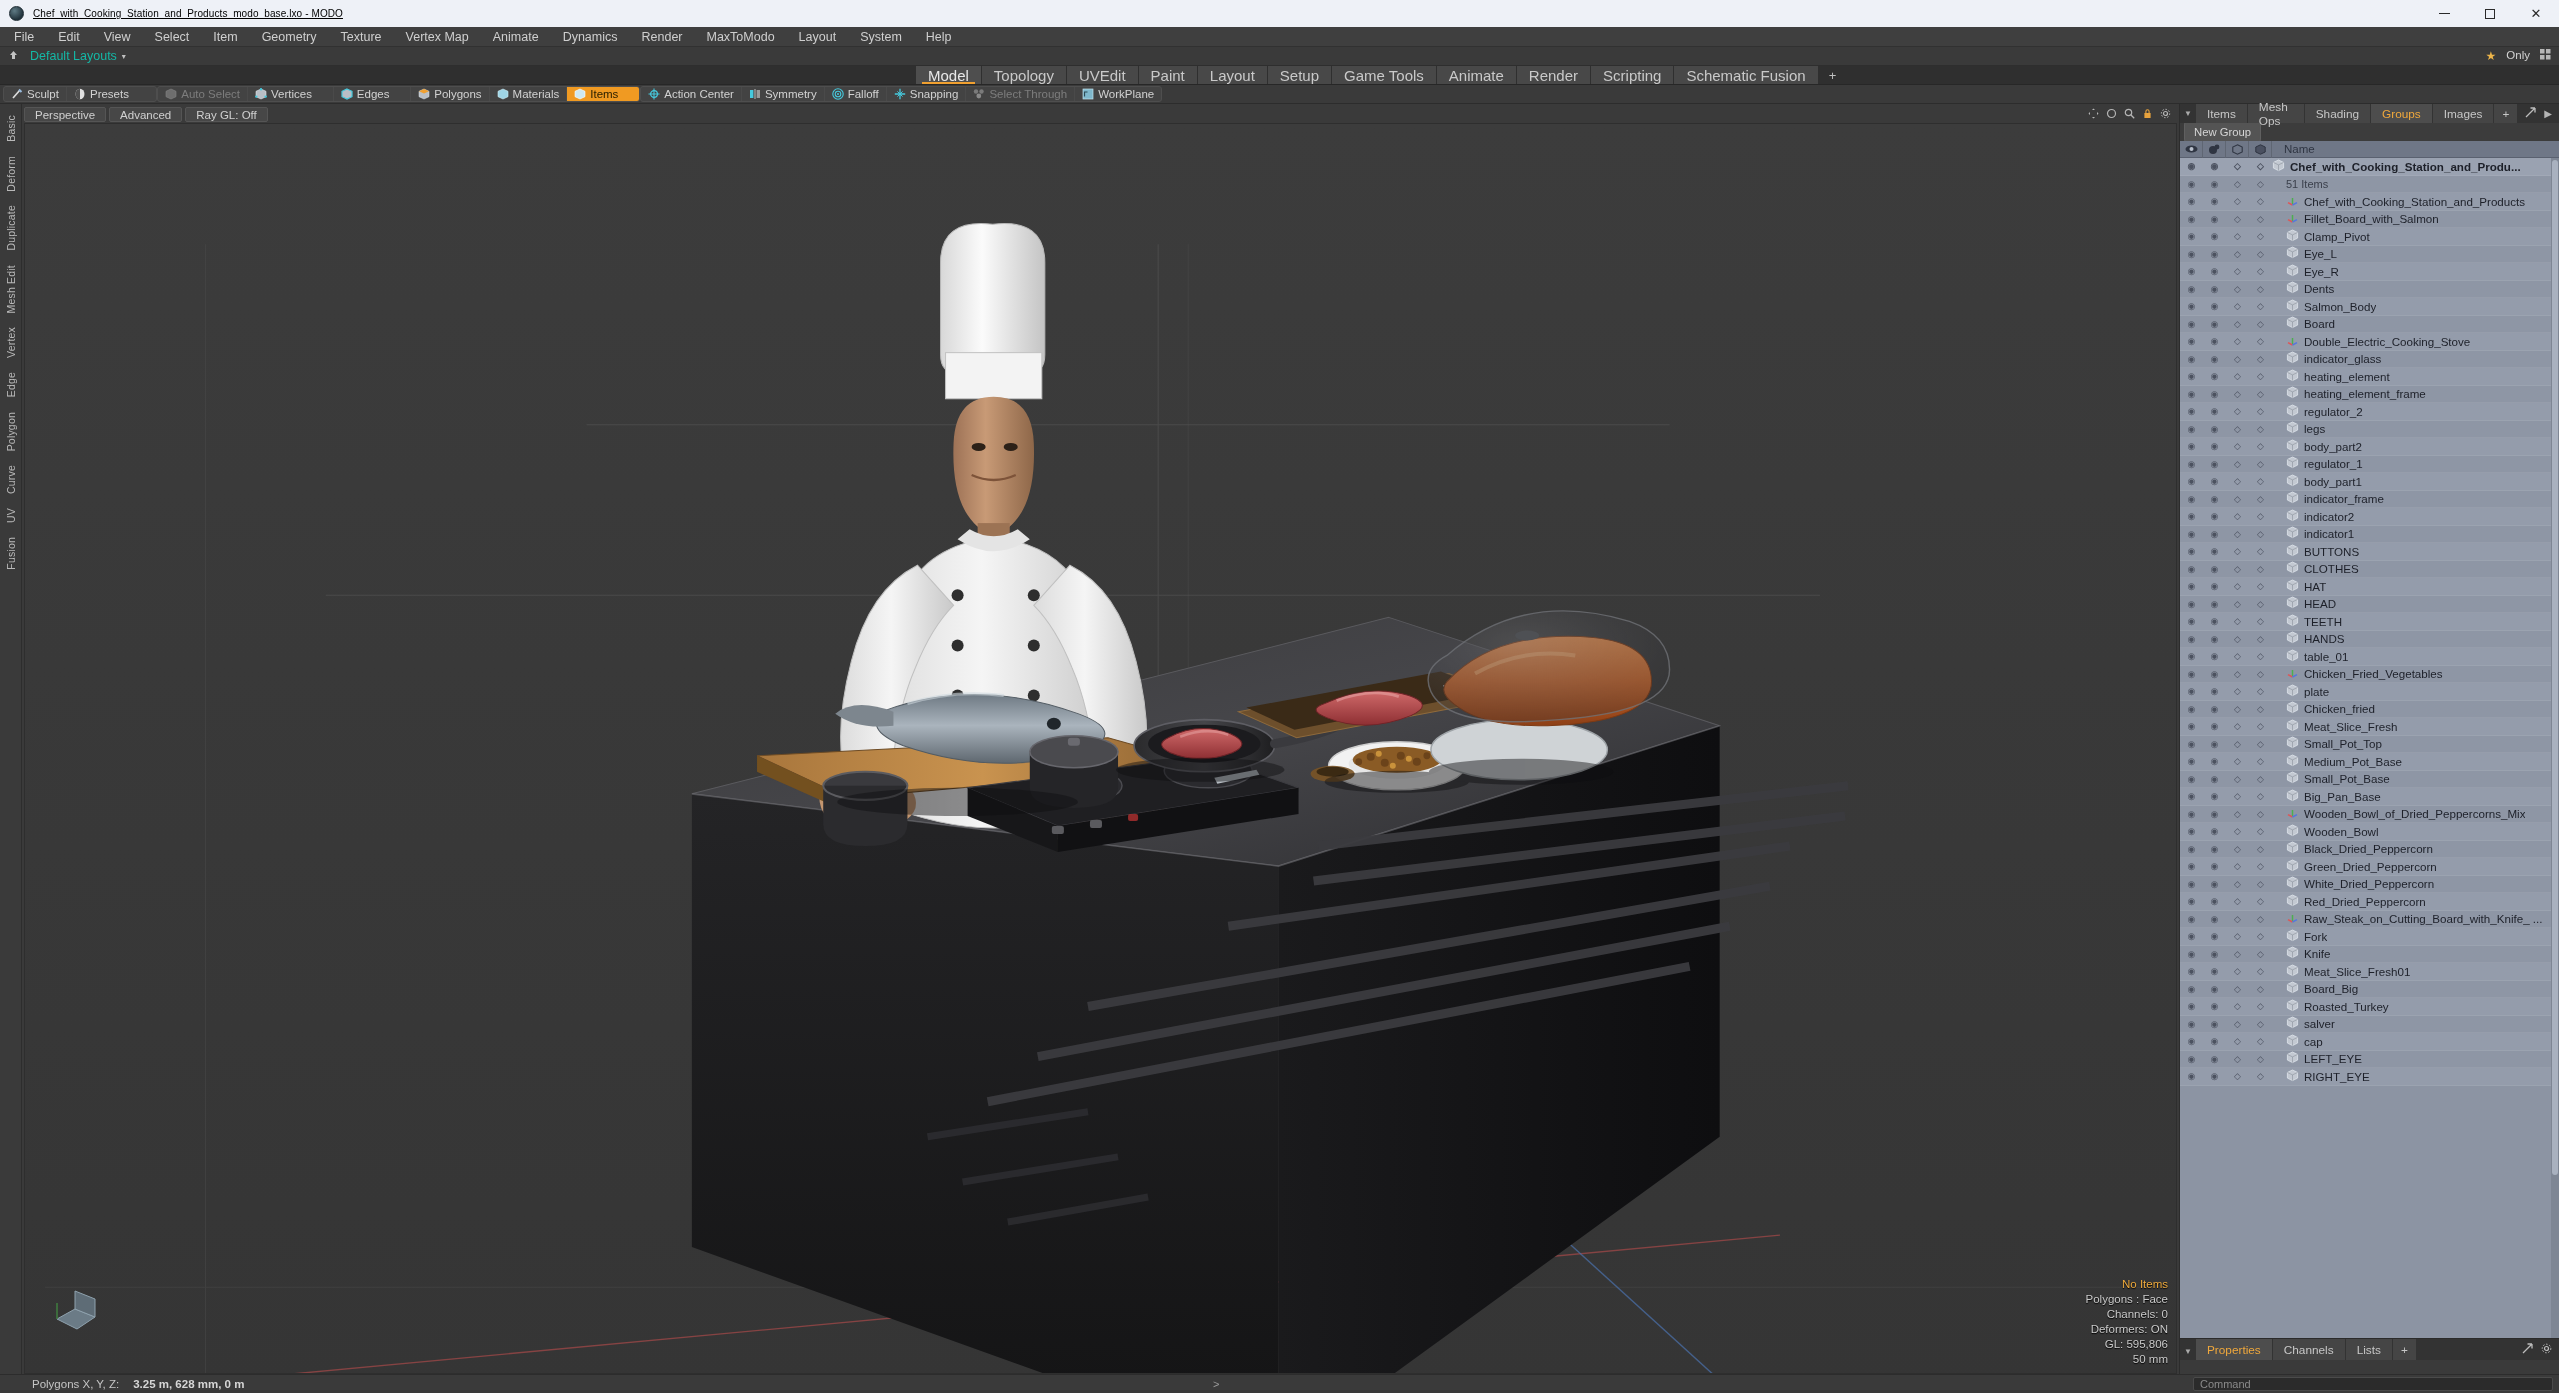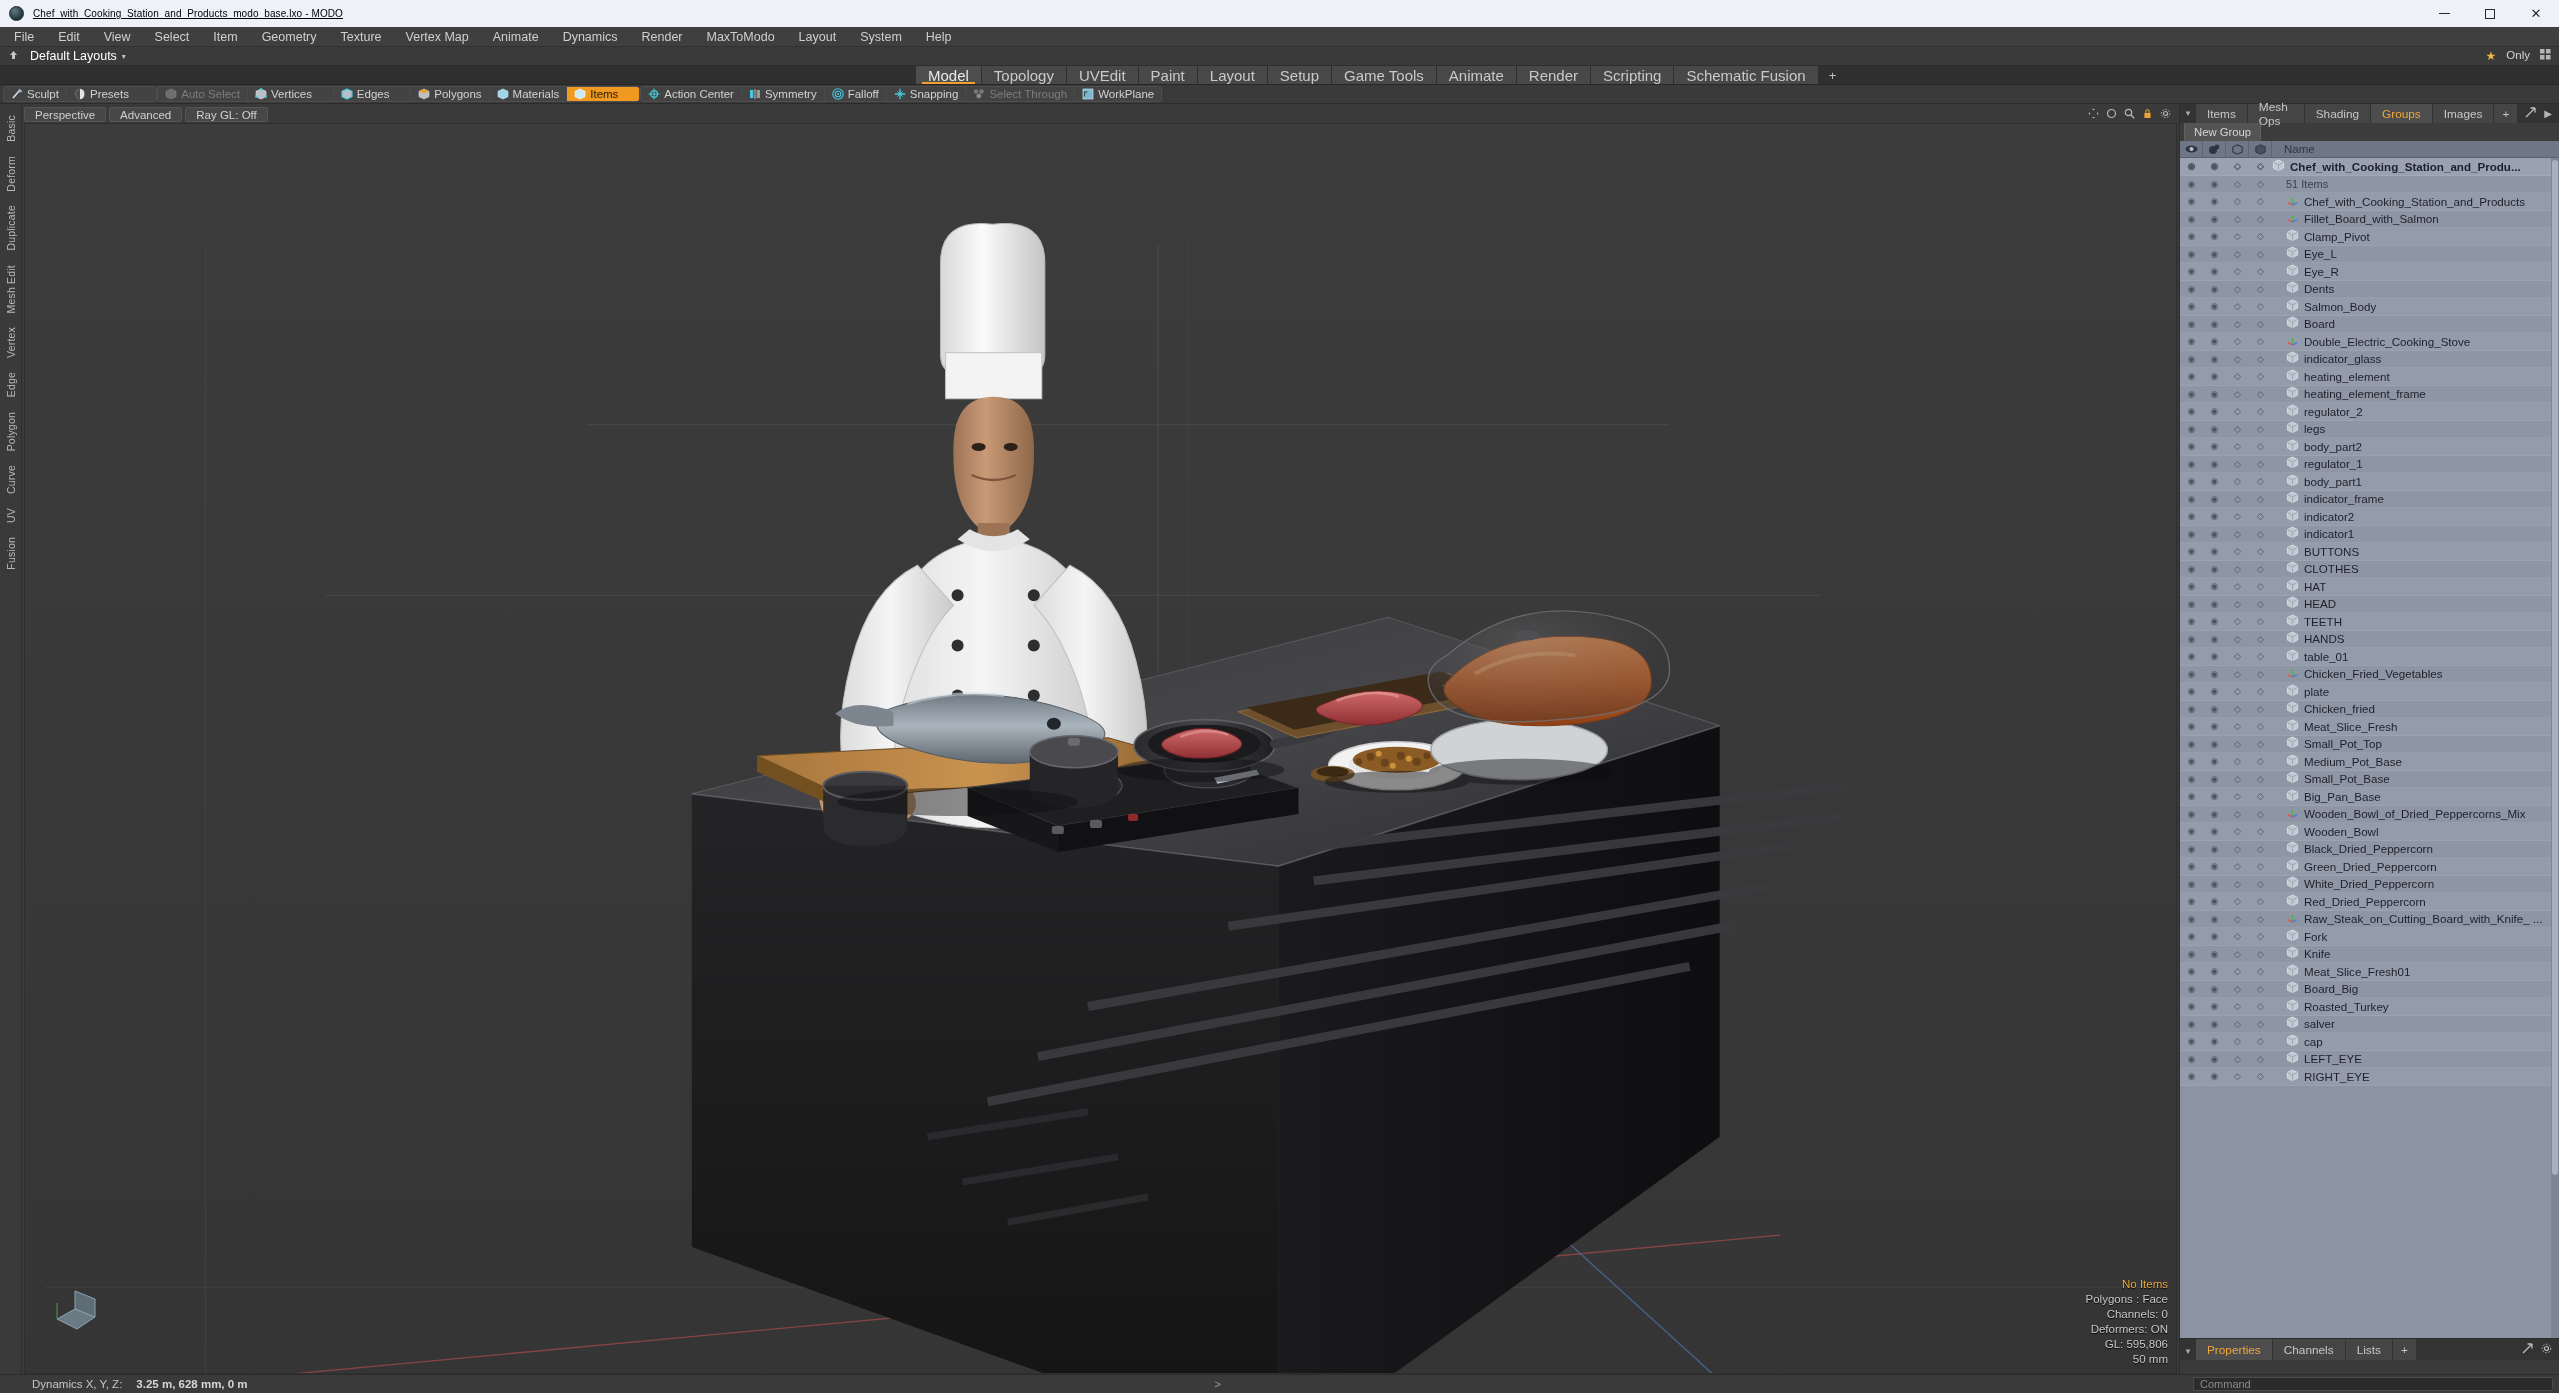--- a/index.html
+++ b/index.html
@@ -44,21 +44,21 @@
   .menubar .mi:first-child { padding-left: 14px; }
 
   
   .layoutbar {
     height: 19px; flex: 0 0 19px; background: #3a3a3a; display: flex; align-items: center;
     border-bottom: 1px solid #2e2e2e; position: relative;
   }
   .layoutbar .tree-icon {
     width: 18px; text-align: center; color: #b8b8b8; font-size: 11px; margin-left: 4px;
   }
-  .layoutbar .lb-label { margin-left: 8px; font-size: 12.5px; color: #ffffff; }
+  .layoutbar .lb-label { margin-left: 8px; font-size: 12.5px; color: #14b8a6; }
   .layoutbar .caret { margin-left: 5px; font-size: 8px; color: #c0c0c0; }
   .layoutbar .right-ico { margin-left: auto; margin-right: 8px; display: flex; gap: 10px; color: #b0b0b0; font-size: 11px; }
 
   
   .moderow {
     height: 19px; flex: 0 0 19px; background: #2f2f2f; display: flex; align-items: stretch;
     border-bottom: 1px solid #272727; position: relative;
   }
   .moderow .spacer { width: 916px; flex: 0 0 916px; background:#2f2f2f;}
   .mode-tab {
@@ -1594,20 +1594,20 @@
                 <circle cx="5.5" cy="5.5" r="4.3" fill="none" stroke="#bdbdbd" stroke-width="1" stroke-dasharray="1.6 1.6"></circle>
               </svg>
           </span>
         </div>
       </div>
       <div class="rp-bottom"></div>
     </div>
   </div>
 
   <div class="statusbar">
-    <span class="sb-label">Dynamics X, Y, Z:</span>
+    <span class="sb-label">Polygons X, Y, Z:</span>
     <span class="sb-val">3.25 m, 628 mm, 0 m</span>
     <span class="sb-prompt" style="margin-left:auto;">&gt;</span>
     <div class="sb-cmd">
       <span>Command</span>
     </div>
   </div>
 </div>
 
 </body></html>

